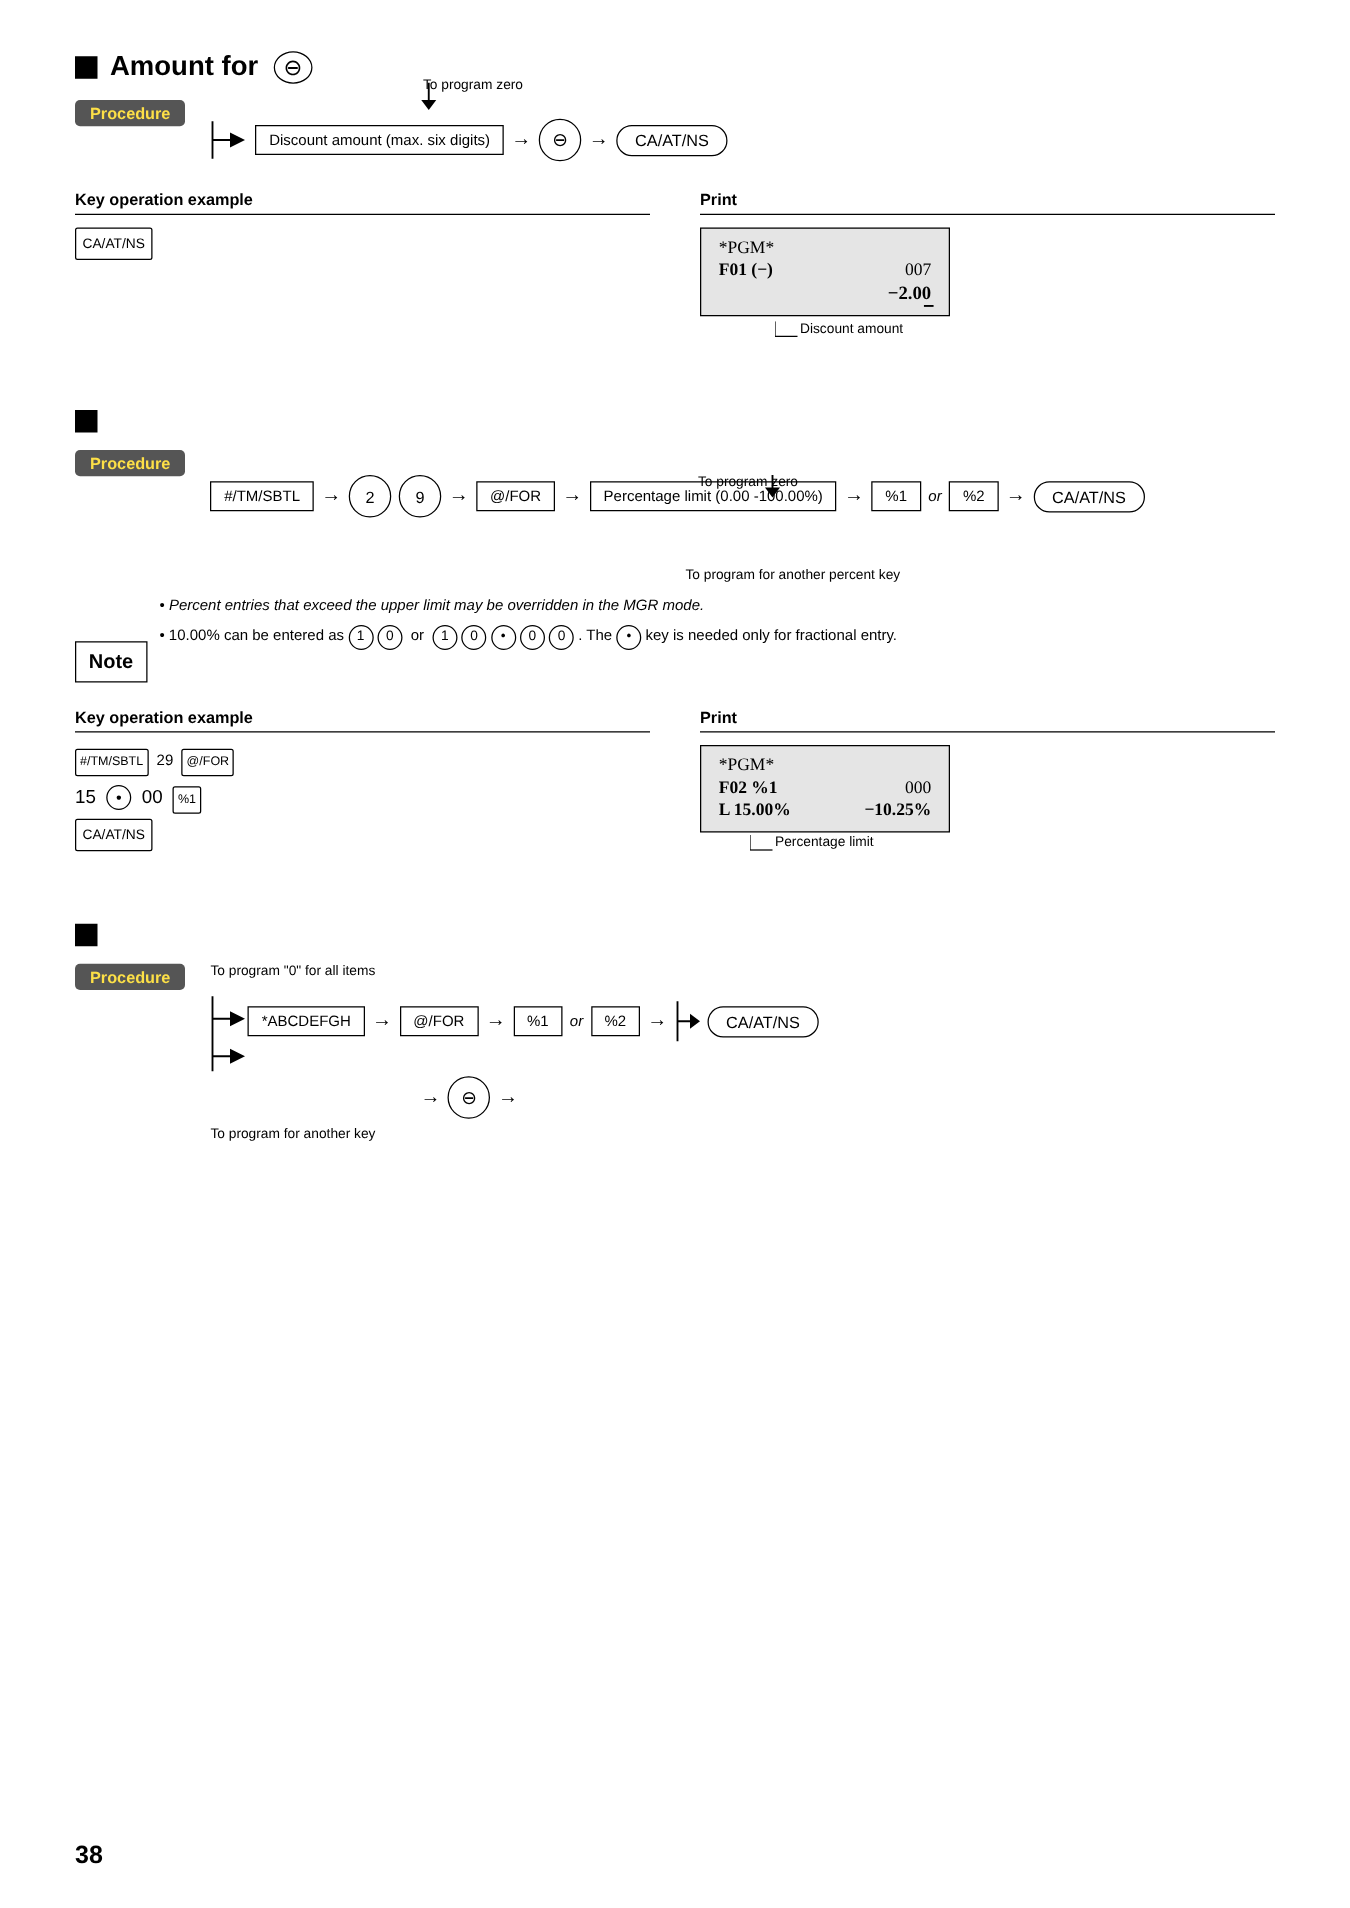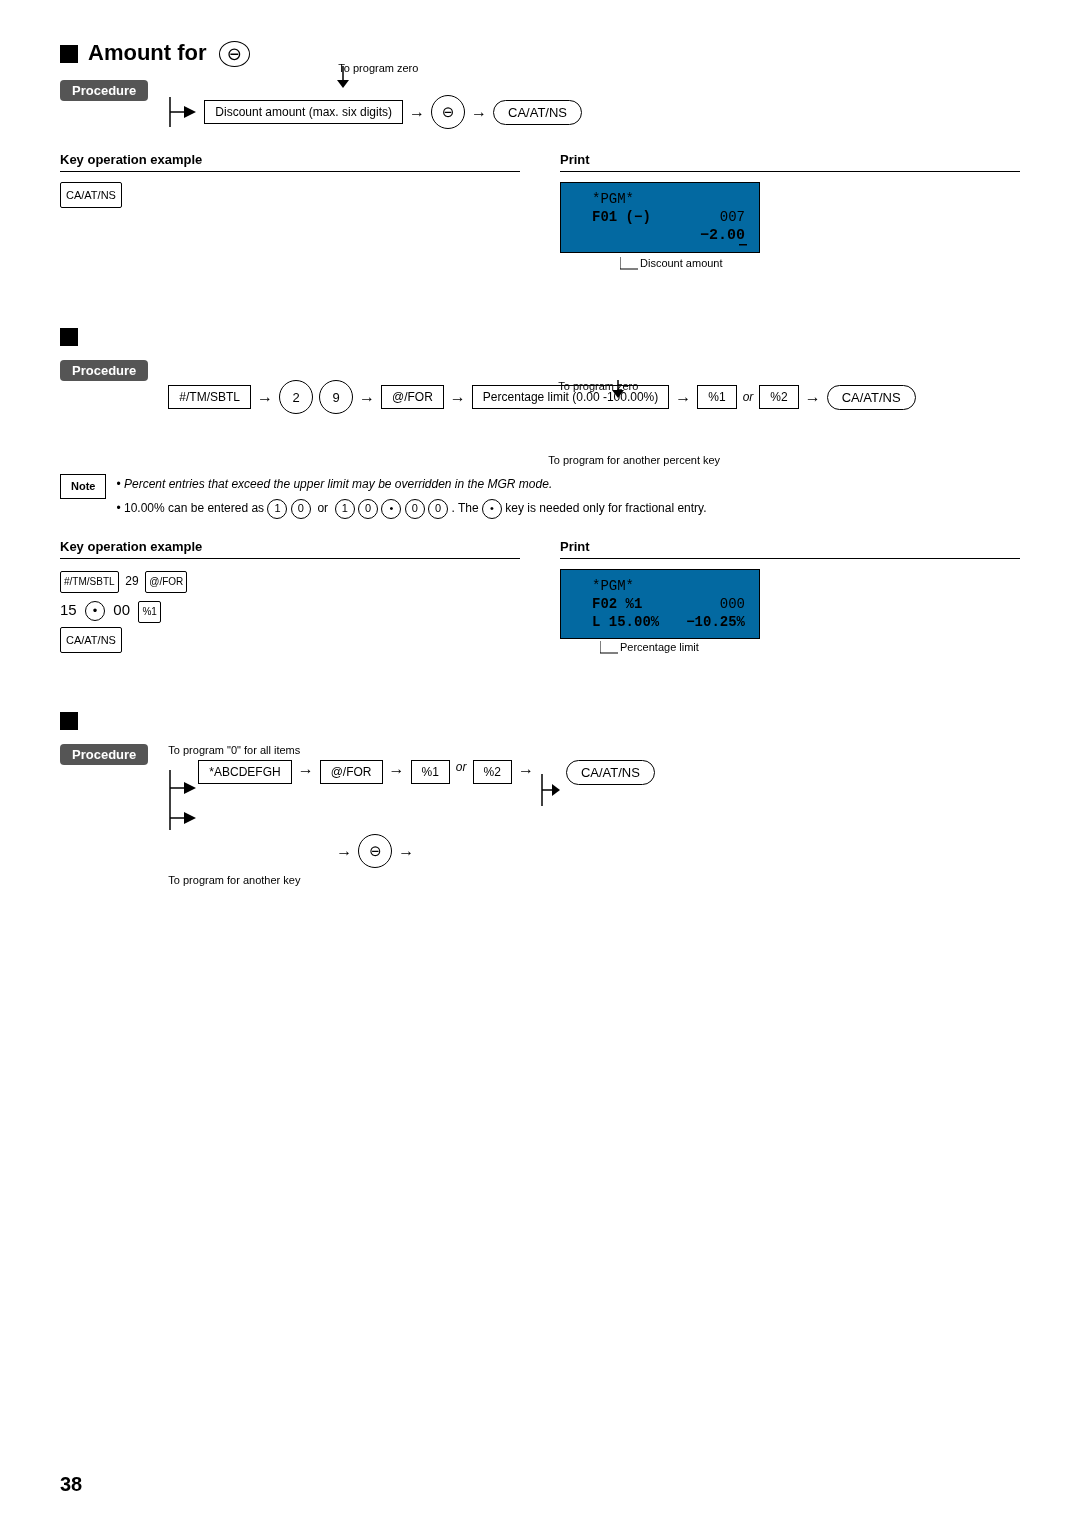--- a/index.html
+++ b/index.html
@@ -28,21 +28,21 @@
       height: 18px;
       background: #000;
       flex-shrink: 0;
       margin-top: 2px;
     }
 
     
     .procedure-badge {
       display: inline-block;
       background: #555;
-      color: #ffffff;
+      color: #fde047;
       font-size: 13px;
       font-weight: bold;
       padding: 3px 12px;
       border-radius: 4px;
     }
     .flow-box {
       border: 1.5px solid #000;
       padding: 4px 10px;
       font-size: 12px;
       white-space: nowrap;
@@ -86,27 +86,27 @@
       font-size: 13px;
       font-weight: bold;
       border-bottom: 1.5px solid #000;
       padding-bottom: 4px;
       margin-bottom: 10px;
     }
 
     
     .receipt-box {
       border: 1.5px solid #000;
-      padding: 8px 14px 8px 31px;
-      font-family: Liberation Mono, monospace;
+      padding: 8px 14px 8px 14px;
+      font-family: Liberation Serif, serif;
       font-size: 14px;
       display: inline-block;
       min-width: 200px;
       position: relative;
-      background: #0369a1;
+      background: #e5e5e5;
     }
     .receipt-line {
       display: flex;
       justify-content: space-between;
       gap: 20px;
     }
 
     
     .key-op-area {
       font-size: 14px;
@@ -134,23 +134,24 @@
       display: flex;
       gap: 10px;
       margin: 12px 0;
       font-size: 12px;
       line-height: 1.7;
     }
     .note-badge {
       border: 1.5px solid #000;
       padding: 2px 10px;
       font-weight: bold;
-      font-size: 11px;
+      font-size: 16px;
       height: fit-content;
       white-space: nowrap;
+      margin-top: 39px;
     }
 
     
     .section-block {
       margin-bottom: 50px;
     }
 
     
     .page-number {
       position: absolute;
@@ -373,21 +374,21 @@
         <svg width="30" height="80" style="flex-shrink:0;">
           <line x1="2" y1="10" x2="2" y2="70" stroke="#000" stroke-width="1.5"></line>
           <line x1="2" y1="28" x2="22" y2="28" stroke="#000" stroke-width="1.5"></line>
           <polygon points="16,22 28,28 16,34" fill="#000"></polygon>
           <line x1="2" y1="58" x2="22" y2="58" stroke="#000" stroke-width="1.5"></line>
           <polygon points="16,52 28,58 16,64" fill="#000"></polygon>
         </svg>
 
         <div style="display:flex;flex-direction:column;gap:14px;">
 
-          <div style="display:flex;align-items:flex-start;gap:6px;">
+          <div style="display:flex;align-items:center;gap:6px;">
             <div class="flow-box">*ABCDEFGH</div>
             <span class="flow-arrow">→</span>
             <div class="flow-box">@/FOR</div>
             <span class="flow-arrow">→</span>
             <div class="flow-box">%1</div>
             <span class="or-text">or</span>
             <div class="flow-box">%2</div>
             <span class="flow-arrow">→</span>
 
             <svg width="20" height="60" style="flex-shrink:0;">

